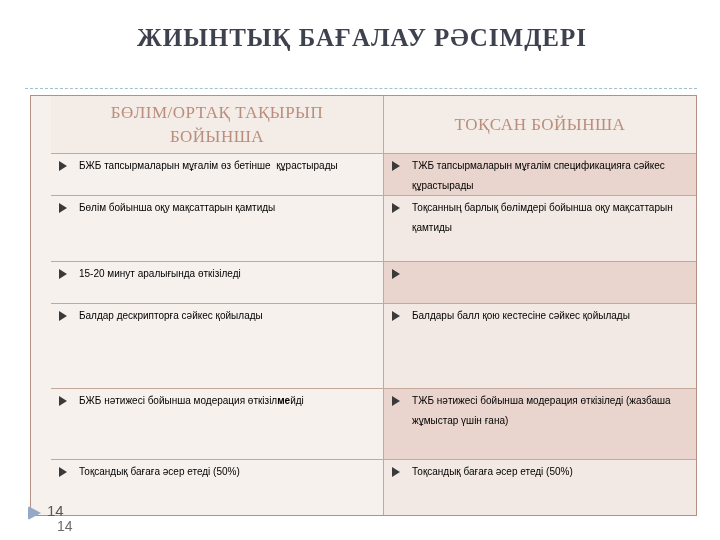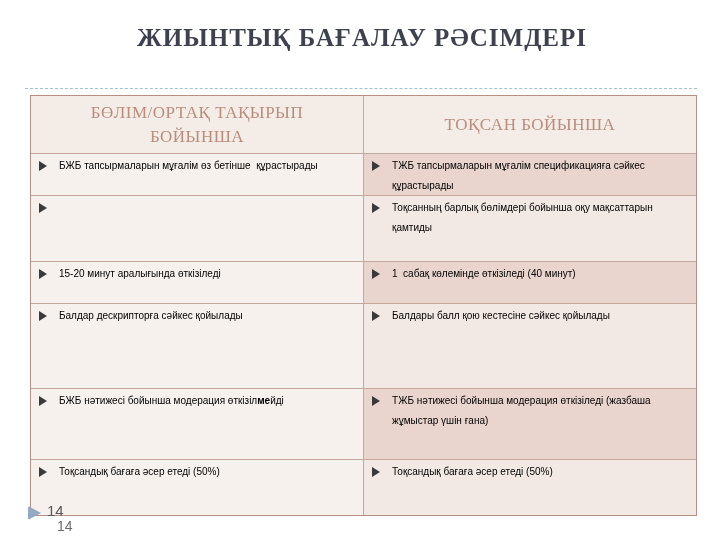--- a/index.html
+++ b/index.html
@@ -7,21 +7,21 @@
          font-family:"Liberation Sans",sans-serif;}
 
   .title{position:absolute;left:4px;right:0;top:24px;text-align:center;
          font-family:"Liberation Serif",serif;font-weight:700;font-size:25px;
          letter-spacing:1px;color:#3e424f;}
 
   .divider{position:absolute;left:25px;top:88px;width:672px;height:0;
            border-top:1px dashed #a3c0d0;}
 
   .tbl{position:absolute;left:30px;top:95px;width:667px;
-       border:1px solid #b59185;box-sizing:border-box;background:#f7f1ed;}
+       border:1px solid #b59185;box-sizing:border-box;background:#f7f1ed;padding-left:20px;}
   .t-head{display:flex;height:57px;background:#f3ece7;box-sizing:border-box;}
   .h-cell{display:flex;align-items:center;justify-content:center;box-sizing:border-box;
           font-family:"Liberation Serif",serif;font-size:17px;line-height:24px;
           letter-spacing:0.5px;color:#ba8d7c;text-align:center;}
   .h-left{width:333px;border-right:1px solid #c4a89c;}
   .h-left span{display:inline-block;max-width:250px;}
   .h-right{flex:1;}
 
   .t-row{display:flex;border-top:1px solid #c4a89c;box-sizing:border-box;}
   .r1{height:42px}.r2{height:66px}.r3{height:42px}.r4{height:85px}.r5{height:71px}.r6{height:56px}
@@ -71,35 +71,35 @@
       </div>
       <div class="cell c-right">
         <span class="blt"></span>
         <span class="ctx">ТЖБ тапсырмаларын мұғалім спецификацияға сәйкес құрастырады</span>
       </div>
     </div>
 
     <div class="t-row r2 band-light">
       <div class="cell c-left">
         <span class="blt"></span>
+        <span class="ctx">Бөлім бойынша оқу мақсаттарын қамтиды</span>
       </div>
       <div class="cell c-right">
         <span class="blt"></span>
         <span class="ctx">Тоқсанның барлық бөлімдері бойынша оқу мақсаттарын қамтиды</span>
       </div>
     </div>
 
     <div class="t-row r3 band-dark">
       <div class="cell c-left">
         <span class="blt"></span>
         <span class="ctx">15-20 минут аралығында өткізіледі</span>
       </div>
       <div class="cell c-right">
         <span class="blt"></span>
-        <span class="ctx">1  сабақ көлемінде өткізіледі (40 минут)</span>
       </div>
     </div>
 
     <div class="t-row r4 band-light">
       <div class="cell c-left">
         <span class="blt"></span>
         <span class="ctx">Балдар дескрипторға сәйкес қойылады</span>
       </div>
       <div class="cell c-right">
         <span class="blt"></span>

